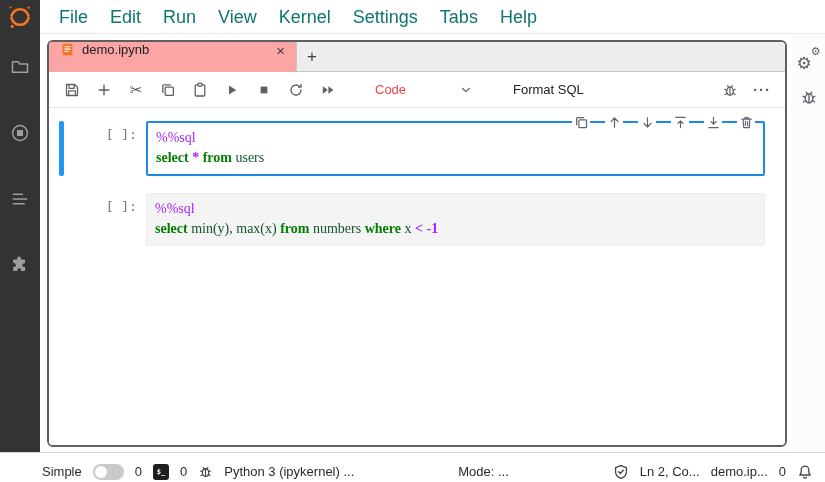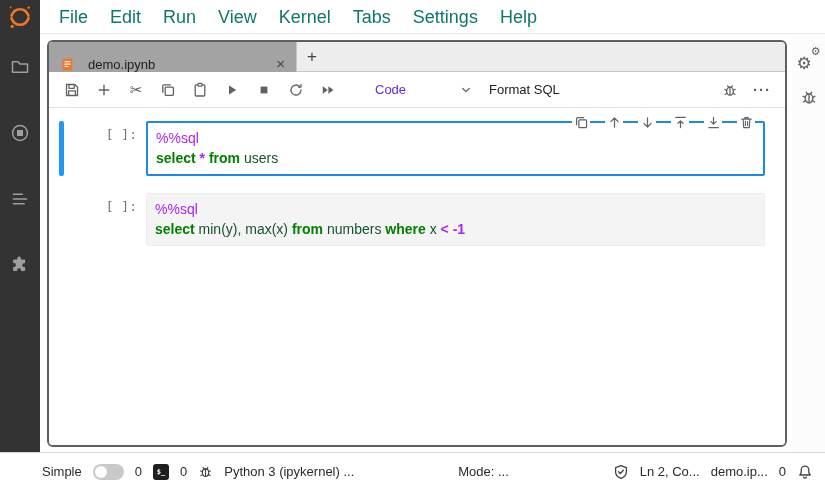--- a/index.html
+++ b/index.html
@@ -24,42 +24,42 @@
   .window{height:100%;border:2px solid #5f5f5f;border-radius:6px;background:#fff;display:flex;flex-direction:column;overflow:hidden}
   .right-sidebar{width:33px;flex:none;background:#fcfcfc;display:flex;flex-direction:column;align-items:center;padding-top:14px;gap:16px}
   .gear-wrap{position:relative;width:24px;height:24px;color:#5f6368}
   .gear-big{position:absolute;left:0;bottom:0;font-size:17px;line-height:1}
   .gear-small{position:absolute;right:0;top:-2px;font-size:11px;line-height:1}
   .rs-bug{color:#5f6368}
 
   
   .tabbar{height:30px;flex:none;background:#ededed;display:flex;position:relative}
   .tabbar::after{content:"";position:absolute;left:0;right:0;bottom:0;height:1px;background:#c6c6c6}
-  .tab{position:relative;z-index:1;width:248px;background:#a3a3a3;border-right:1px solid #c6c6c6;display:flex;align-items:flex-end;gap:13px;padding:0 9px 0 11px;font-size:13px;color:#212121}
+  .tab{position:relative;z-index:1;width:248px;background:#fca5a5;border-right:1px solid #c6c6c6;display:flex;align-items:flex-start;gap:7px;padding:0 9px 0 11px;font-size:13px;color:#212121}
   .tab-title{flex:1}
   .tab-close{font-size:15px;color:#424242;padding:0 2px}
   .newtab{width:30px;display:flex;align-items:center;justify-content:center;font-size:17px;color:#424242}
 
   
   .toolbar{height:36px;flex:none;display:flex;align-items:center;padding:0 10px;border-bottom:1px solid #e2e2e2;gap:6px;background:#fff}
   .tbtn{width:26px;height:26px;flex:none;display:flex;align-items:center;justify-content:center;color:#616161;border-radius:2px}
   .tbtn.text-icon{font-size:15px}
-  .cell-type{margin-left:24px;width:106px;display:flex;align-items:center;justify-content:space-between;font-size:13px;color:#6d28d9;padding:3px 4px}
-  .format-sql{font-size:13px;color:#212121;padding:3px 6px}
+  .cell-type{margin-left:24px;width:106px;display:flex;align-items:center;justify-content:space-between;font-size:13px;color:#ef4444;padding:3px 4px}
+  .format-sql{margin-left:24px;font-size:13px;color:#212121;padding:3px 6px}
   .tb-spacer{flex:1}
   .dots{font-size:15px;font-weight:bold;letter-spacing:1px;color:#616161}
 
   
   .cells{flex:1;min-height:0;padding:13px 20px 0 10px;background:#fff;overflow:hidden}
   .cell{display:flex;margin-bottom:17px}
   .collapser{width:5px;flex:none;border-radius:2px;margin-right:4px}
   .cell.active .collapser{background:#2196f3}
   .cell.inactive .collapser{background:transparent}
   .prompt{width:78px;flex:none;text-align:right;padding:6px 9px 0 0;font-family:"DejaVu Sans Mono",monospace;font-size:13px;color:#757575}
-  .editor{flex:1;position:relative;padding:5px 8px 6px;font-family:Liberation Sans, sans-serif;font-size:14px;line-height:20px;color:#1a1a1a;border-radius:2px}
+  .editor{flex:1;position:relative;padding:5px 8px 6px;font-family:Liberation Serif, serif;font-size:14px;line-height:20px;color:#1a1a1a;border-radius:2px}
   .cell.active .editor{border:2px solid #1e88e5;background:#fff}
   .cell.inactive .editor{background:#f4f4f4;border:1px solid #ededed}
   .code-line{white-space:pre}
   .tok-magic{color:#AA22FF}
   .tok-kw{color:#008000;font-weight:bold}
   .tok-op{color:#AA22FF;font-weight:bold}
   .tok-plain{color:#14532d}
   .cell-toolbar{position:absolute;top:-10px;right:8px;display:flex;gap:15px}
   .ctb{width:18px;height:18px;background:#fff;display:flex;align-items:center;justify-content:center;color:#5f6368}
 
@@ -87,22 +87,22 @@
           <circle cx="3.6" cy="3.4" r="0.9" fill="#F37626"></circle>
         </svg>
       </span>
     </div>
     <div class="menus">
       <span class="menu-item">File</span>
       <span class="menu-item">Edit</span>
       <span class="menu-item">Run</span>
       <span class="menu-item">View</span>
       <span class="menu-item">Kernel</span>
+      <span class="menu-item">Settings</span>
       <span class="menu-item">Tabs</span>
-      <span class="menu-item">Settings</span>
       <span class="menu-item">Help</span>
     </div>
   </div>
 
   <div class="middle">
 
     <div class="left-sidebar">
       <span class="side-btn">
         <span>
           <svg width="20" height="20" viewBox="0 0 20 20" fill="none" stroke="currentColor" stroke-width="1.5" stroke-linejoin="round">

